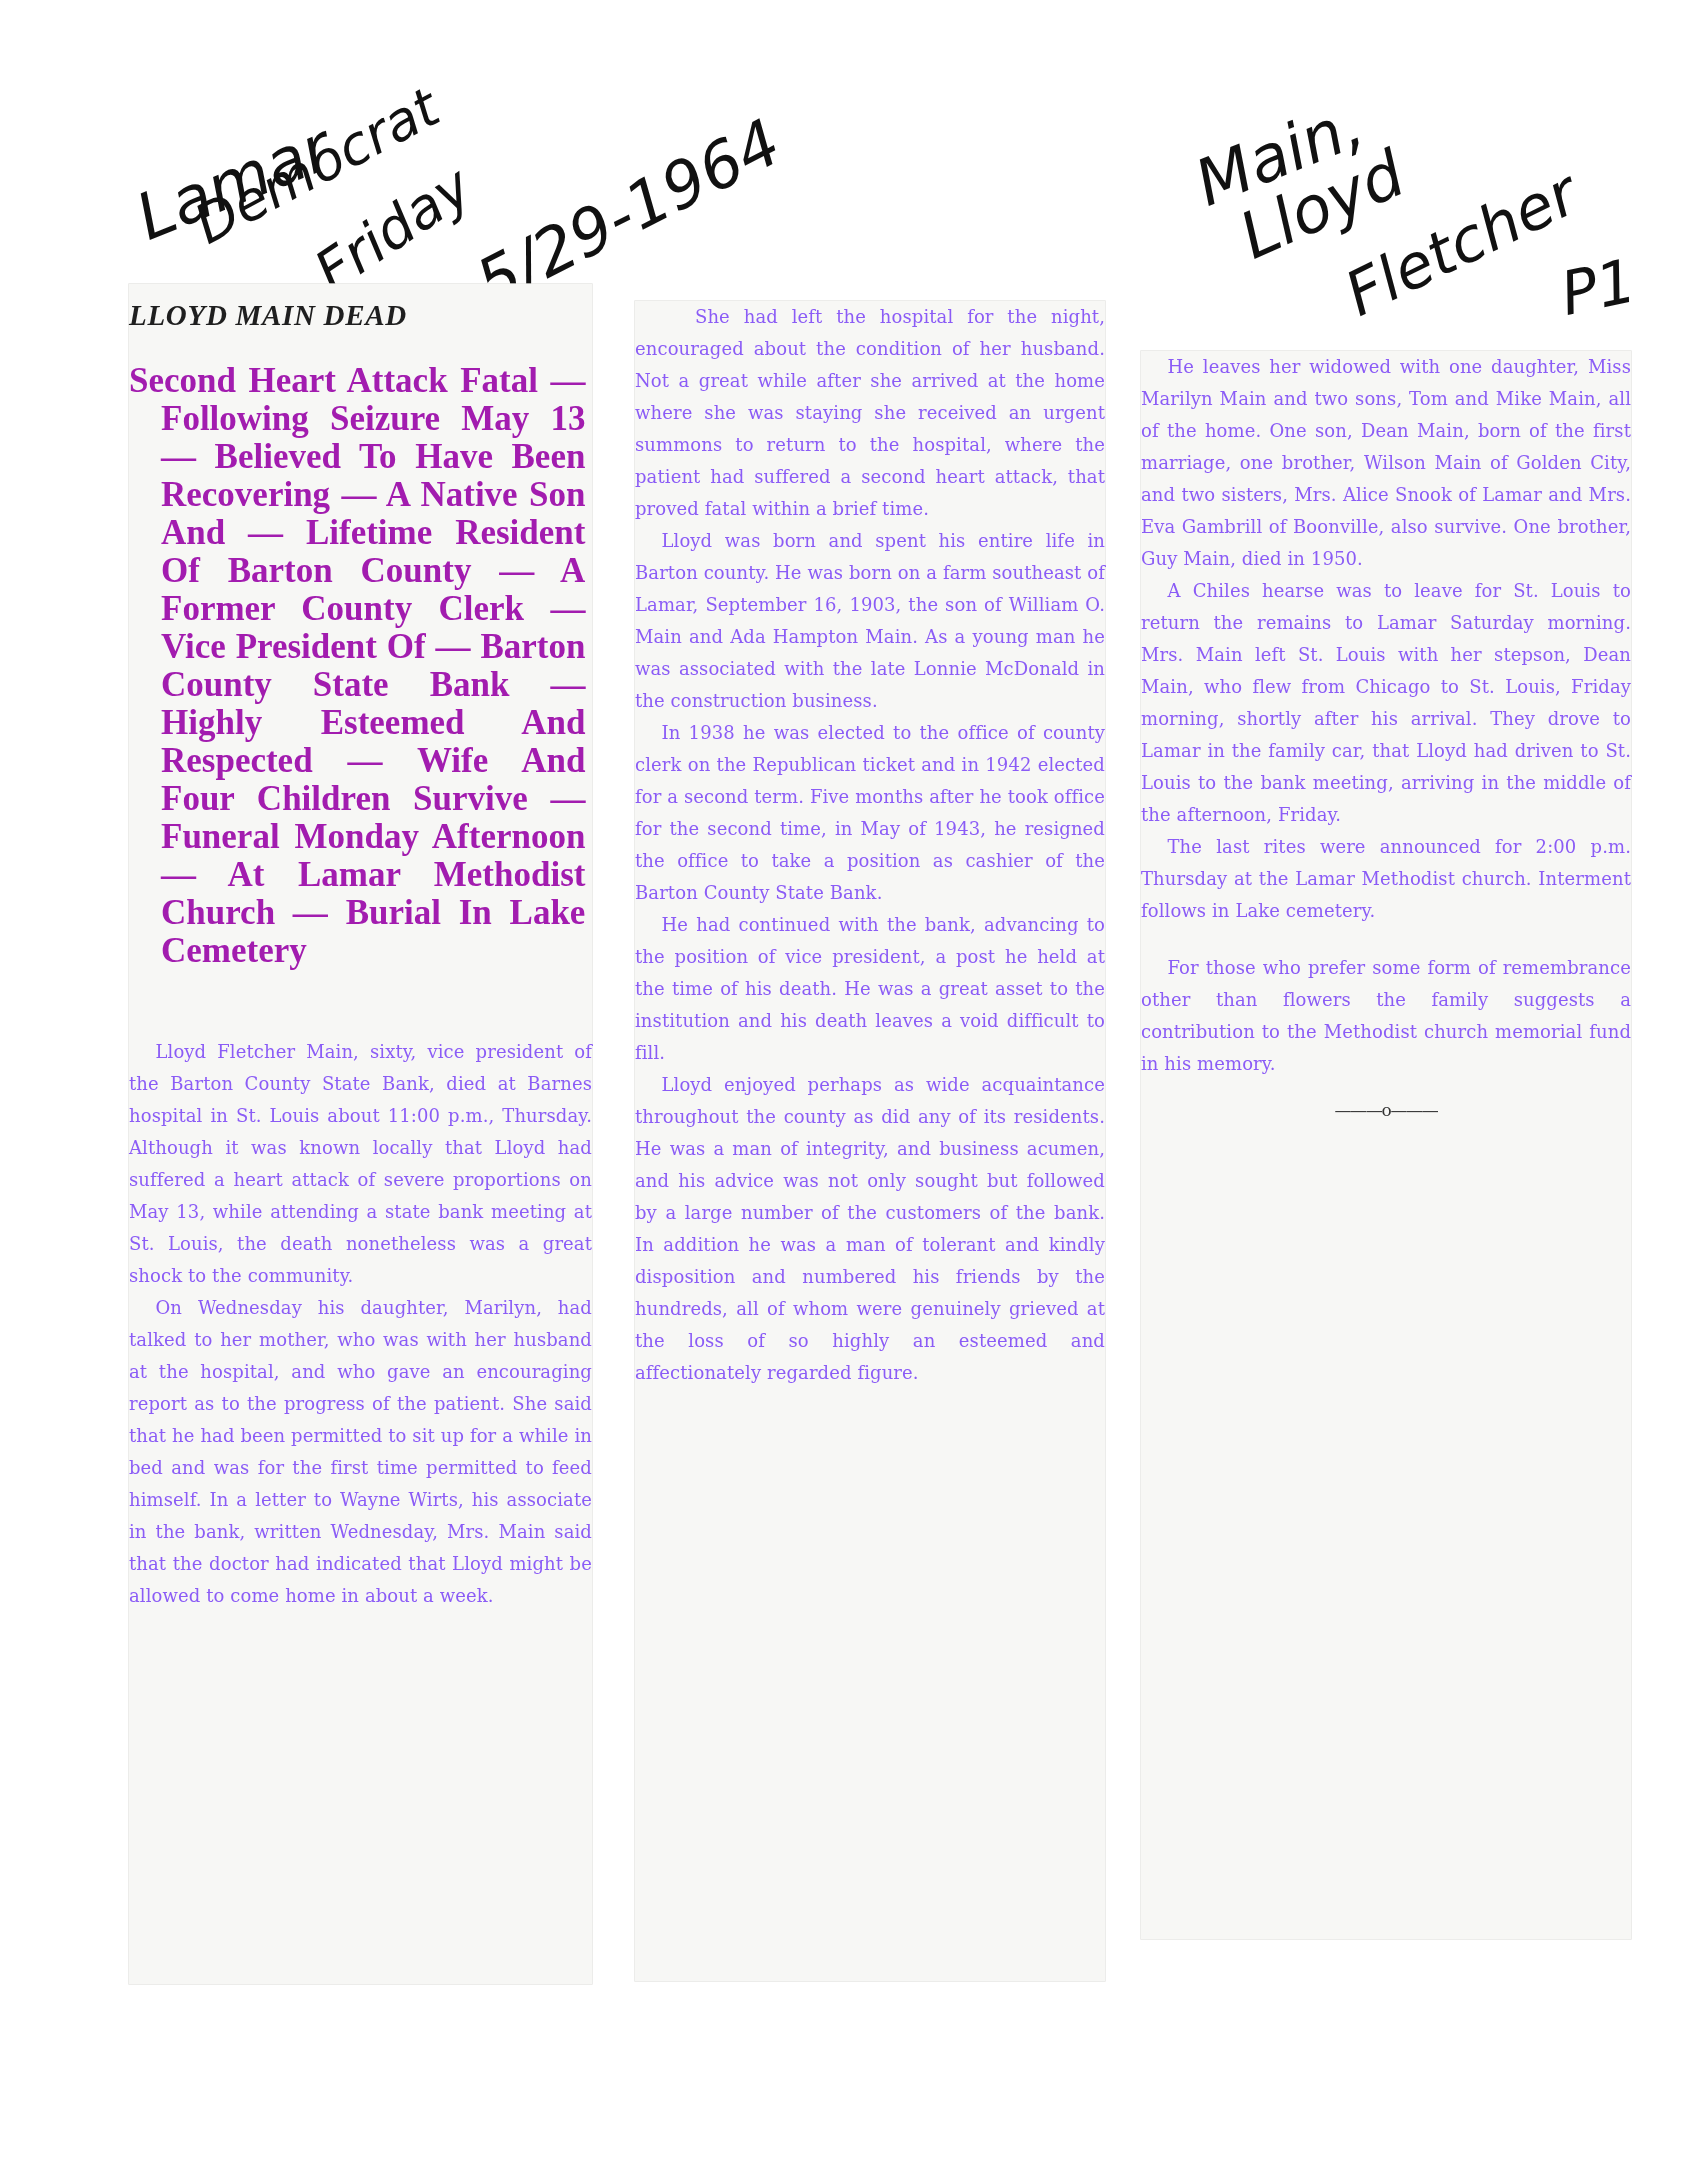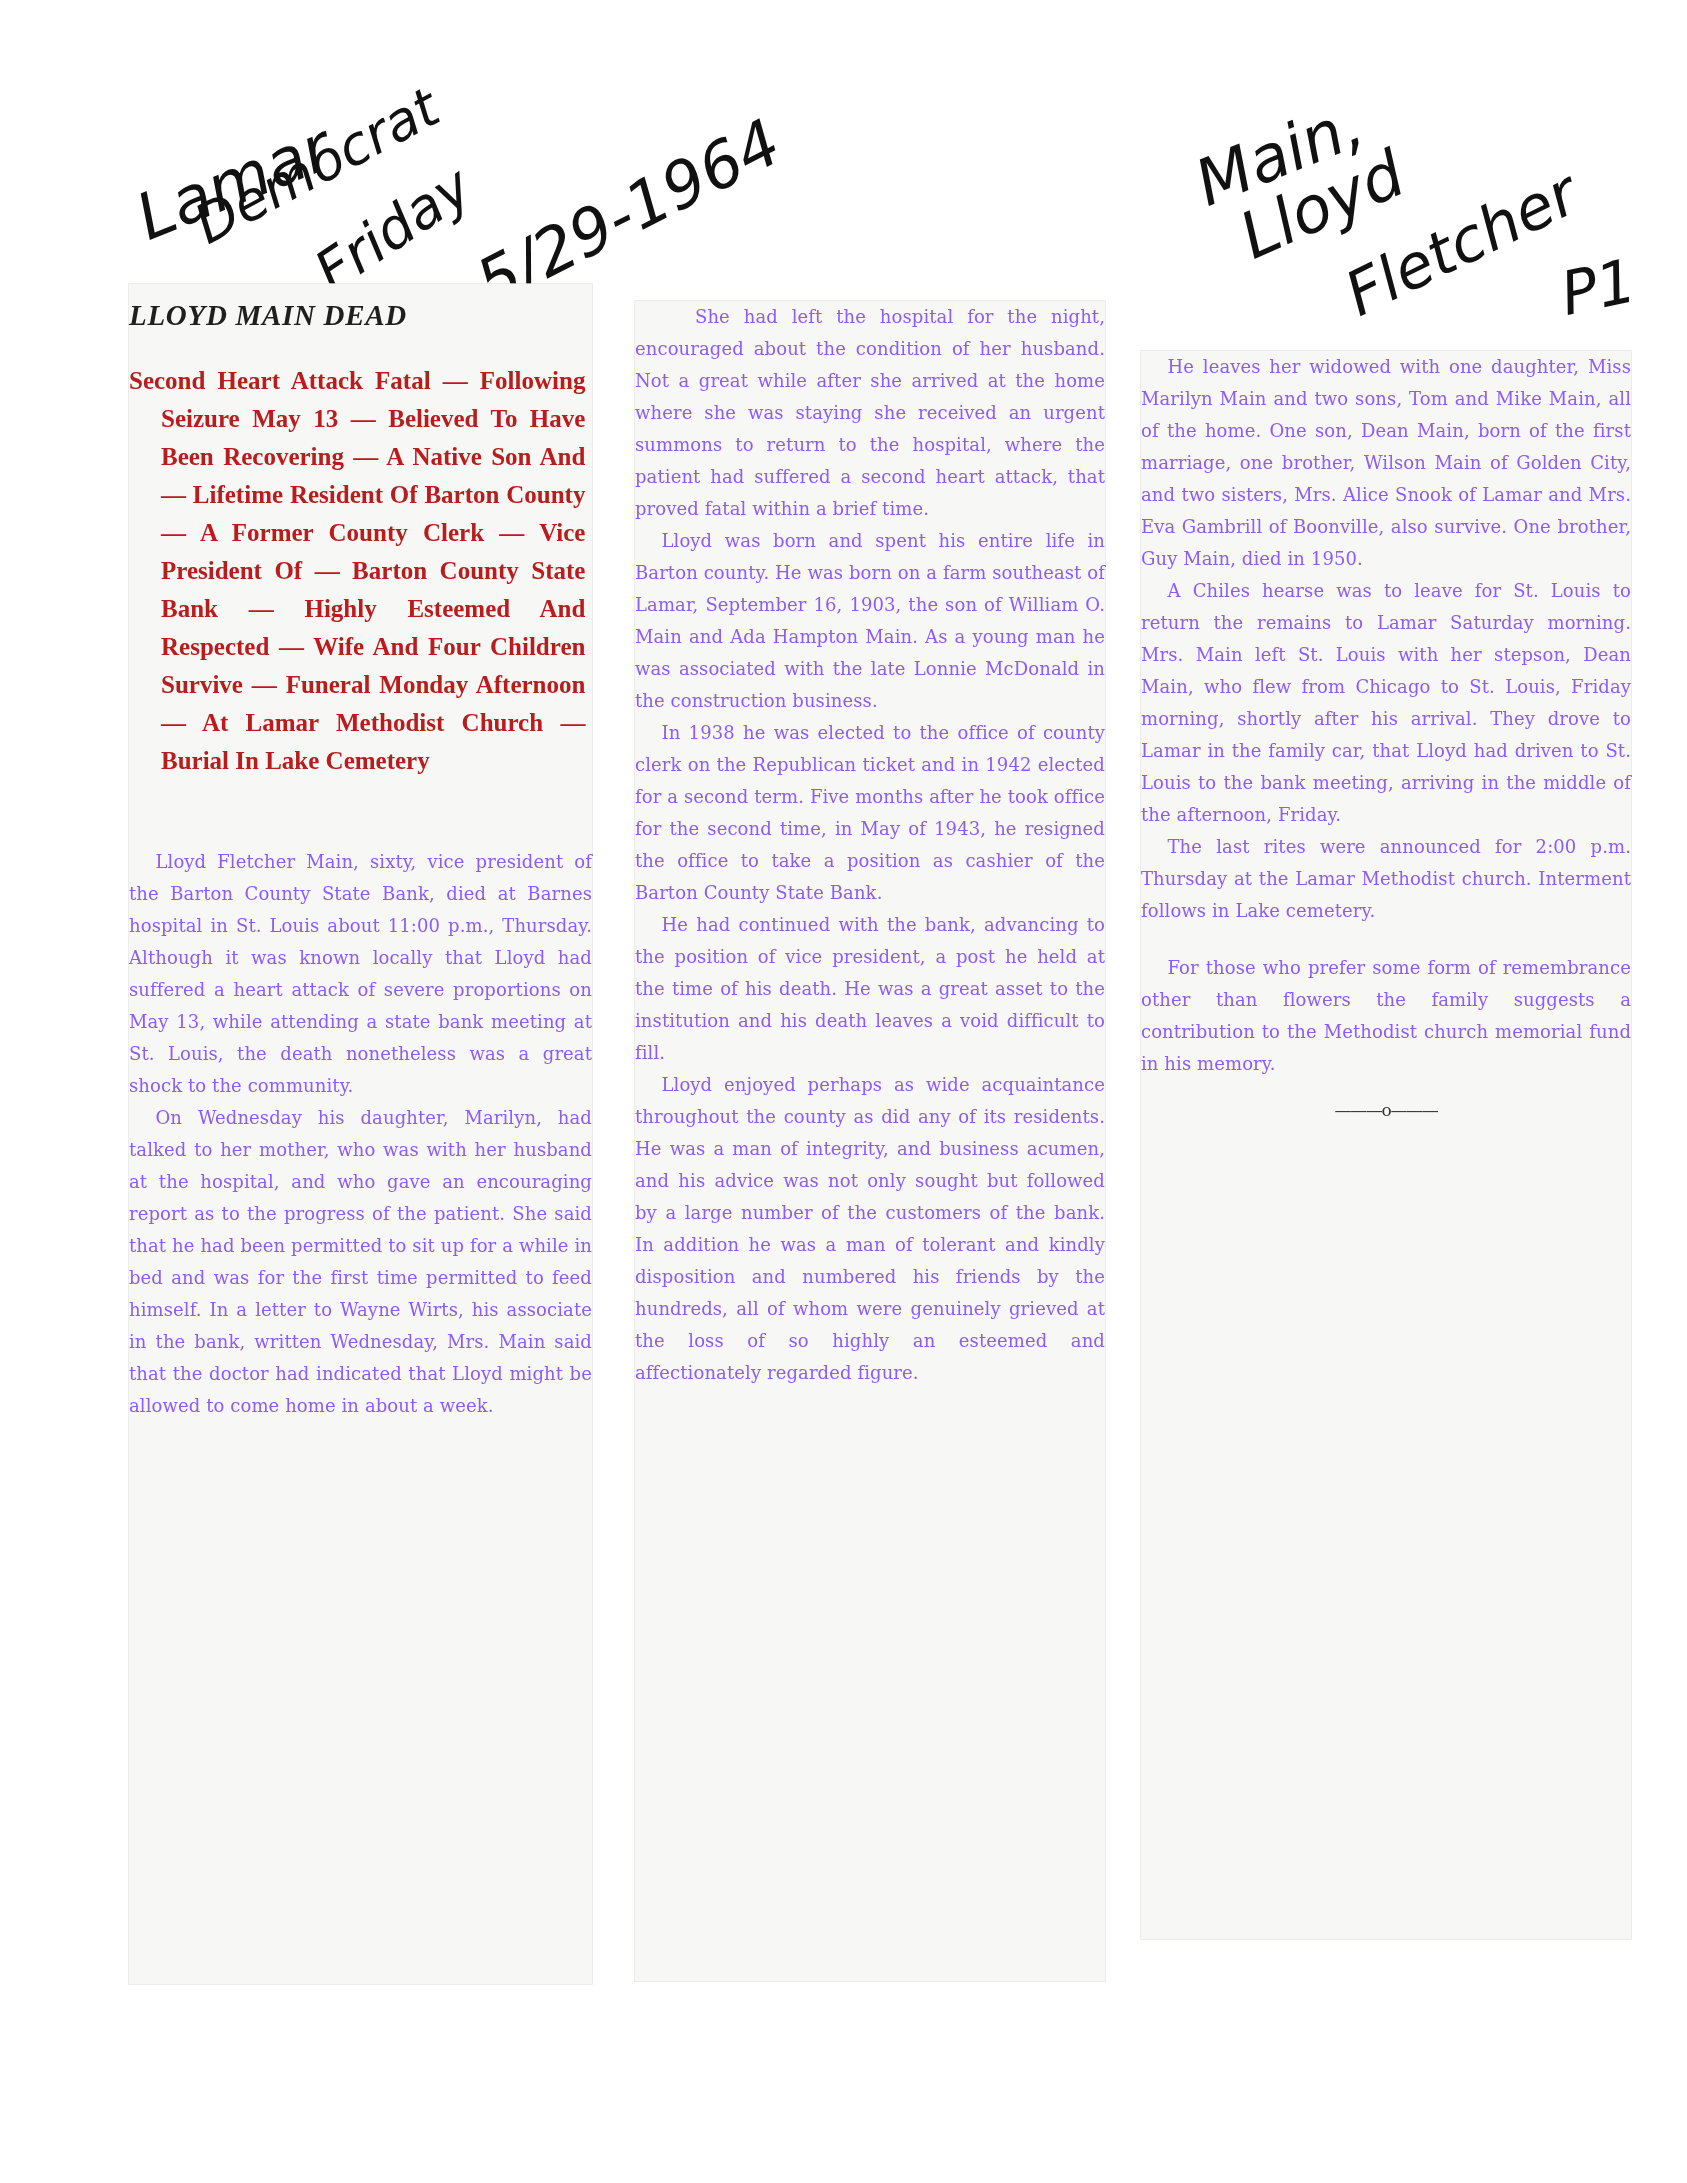--- a/index.html
+++ b/index.html
@@ -44,24 +44,24 @@
     text-align: left;
     font-size: 29px;
     letter-spacing: 0.7px;
     margin: 14.6px 0 30px 0;
     color: #1f1f1f;
     font-style: italic;
   }
   .deck {
     font-family: "Liberation Serif", "DejaVu Serif", serif;
     font-weight: bold;
-    font-size: 25px;
+    font-size: 35px;
     line-height: 38px;
     text-align: justify;
-    color: #b91c1c;
+    color: #a21caf;
     margin: 0 6.6px 0 0;
   }
   .deck .deck-line { display: block; padding-left: 32px; text-indent: -32px; }
   .body-text {
     font-family: "DejaVu Serif", "Liberation Serif", serif;
     font-size: 18px;
     line-height: 32px;
     text-align: justify;
     color: #8b5cf6;
     letter-spacing: 0.1px;

